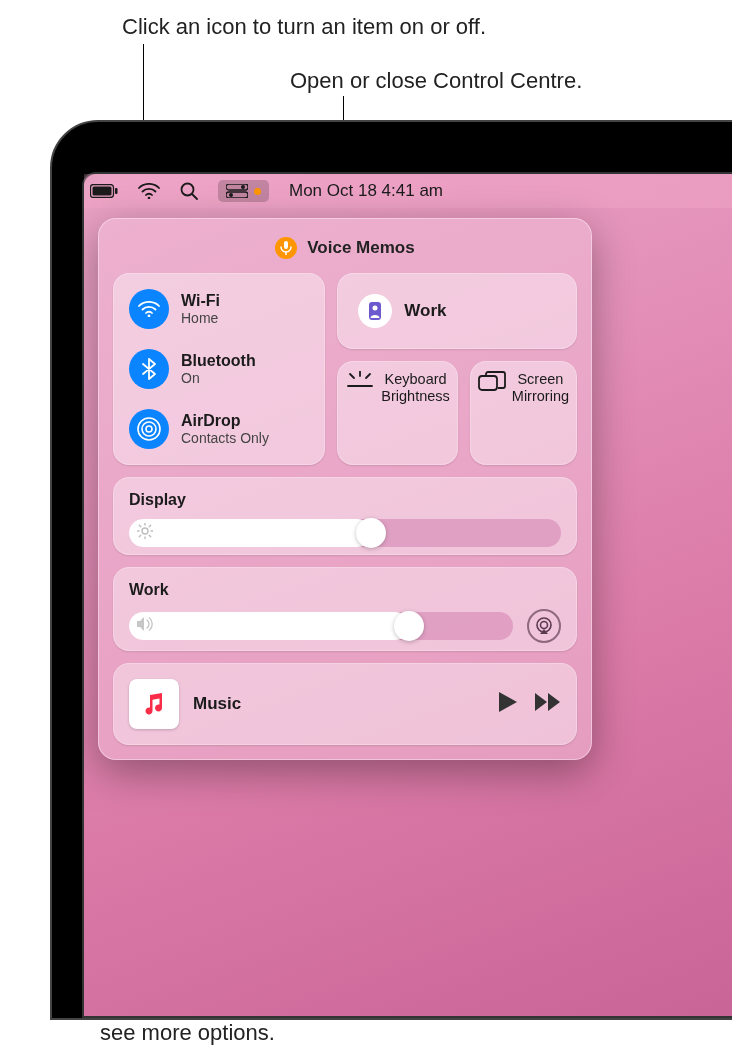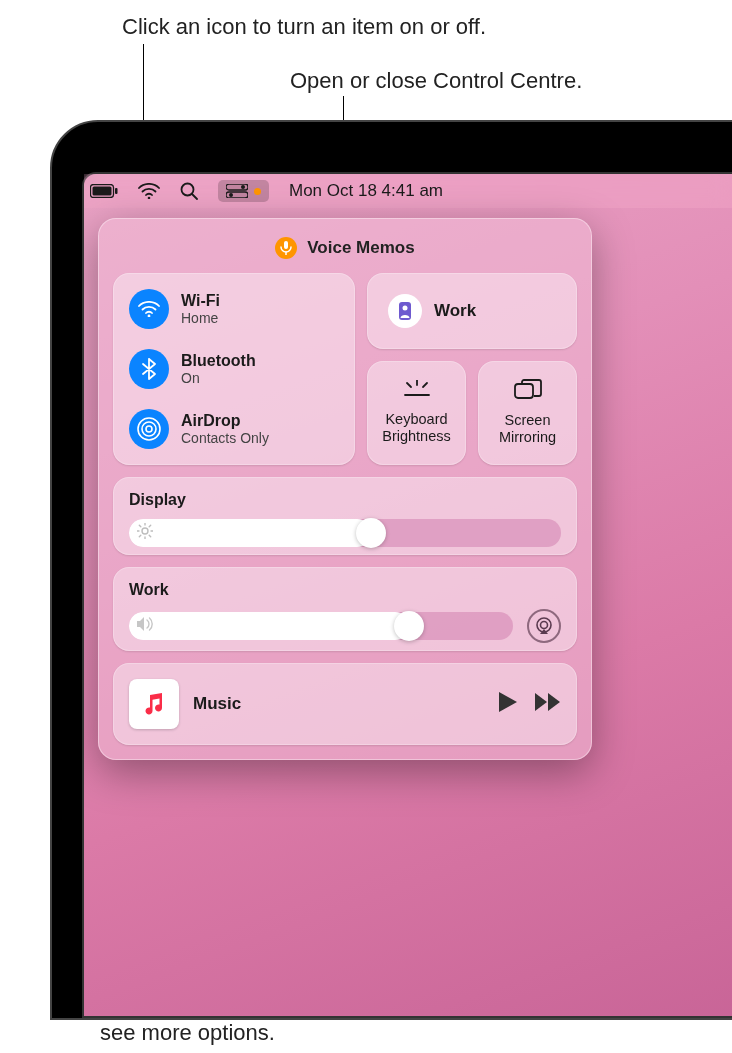--- a/index.html
+++ b/index.html
@@ -160,22 +160,22 @@
     border-radius: 50%;
     display: flex; align-items: center; justify-content: center;
   }
   .focus-label { font-weight: 700; font-size: 17px; color: #1b1b1b; }
 
   .two-small { display: flex; gap: 12px; flex: 1; }
   .small-card {
     flex: 1;
     padding: 10px 8px 10px 8px;
     display: flex;
-    flex-direction: column;
-    align-items: center;
+    flex-direction: row;
+    align-items: flex-start;
     justify-content: center;
     gap: 6px;
     font-size: 14.5px;
     color: #1b1b1b;
     text-align: center;
     line-height: 1.2;
   }
 
   
   .slider-card {

